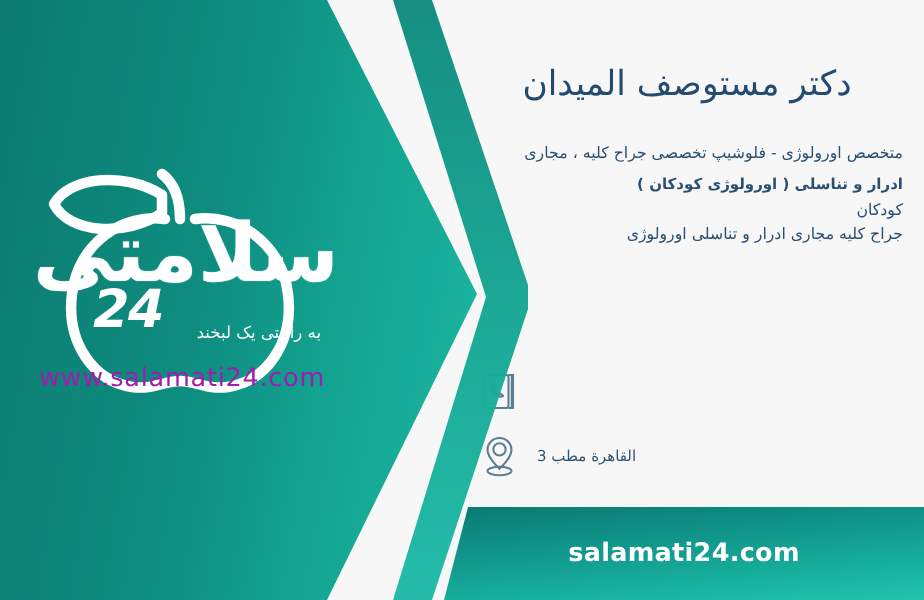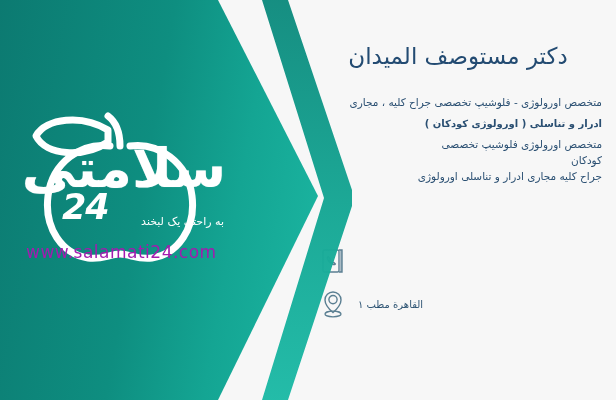--- a/index.html
+++ b/index.html
@@ -73,21 +73,21 @@
   #logo-24 {
     left: 22px;
     top: 78px;
     font-size: 35px;
     font-weight: bold;
     font-style: italic;
     letter-spacing: -1px;
     margin-left: 28px;
   }
   #logo-tagline {
-    right: 20px;
+    right: 30px;
     top: 104px;
     font-size: 11px;
     letter-spacing: 1px;
   }
   #logo-url {
     left: 14px;
     top: 132px;
     font-size: 17px;
     letter-spacing: .5px;
     font-weight: 500;
@@ -202,21 +202,20 @@
     <span class="logo-word" id="logo-tagline">به راحتی یک لبخند</span>
     <span class="logo-word" id="logo-url">www.salamati24.com</span>
   </div>
 
   <div id="content">
     <h1 id="doctor-title">دکتر مستوصف الميدان</h1>
 
     <div id="specialties">
       <div class="spec-line" id="spec-1">متخصص اورولوژی - فلوشیپ تخصصی جراح کلیه ، مجاری</div>
       <div class="spec-line bold" id="spec-2">ادرار و تناسلی ( اورولوژی کودکان )</div>
-      <div class="spec-line small" id="spec-3">متخصص اورولوژی فلوشیپ تخصصی</div>
       <div class="spec-line small" id="spec-5">کودکان</div>
       <div class="spec-line small" id="spec-4">جراح کلیه مجاری ادرار و تناسلی اورولوژی</div>
     </div>
   </div>
 
   <div id="contact">
 
     <div class="contact-row">
       <span class="contact-icon">
         <svg width="26" height="28" viewBox="0 0 26 28">
@@ -231,19 +230,22 @@
     </div>
 
     <div class="contact-row">
       <span class="contact-icon">
         <svg width="28" height="30" viewBox="0 0 28 30">
           <ellipse cx="14" cy="25" rx="8" ry="2.8" fill="none" stroke="#5b7f92" stroke-width="1.3"></ellipse>
           <path d="M14 3 c-4.4 0 -8 3.5 -8 7.9 c0 5.6 8 12.6 8 12.6 s8 -7 8 -12.6 c0 -4.4 -3.6 -7.9 -8 -7.9 Z" fill="none" stroke="#5b7f92" stroke-width="1.4"></path>
           <circle cx="14" cy="10.6" r="4.1" fill="none" stroke="#5b7f92" stroke-width="1.4"></circle>
         </svg>
       </span>
-      <span class="contact-text">القاهرة مطب ۱</span>
+      <span class="contact-text">القاهرة مطب 3</span>
     </div>
 
   </div>
 
+  <div id="bottom-bar">
+    <span id="bottom-bar-text">salamati24.com</span>
+  </div>
 
 </div>
 
 </body></html>

